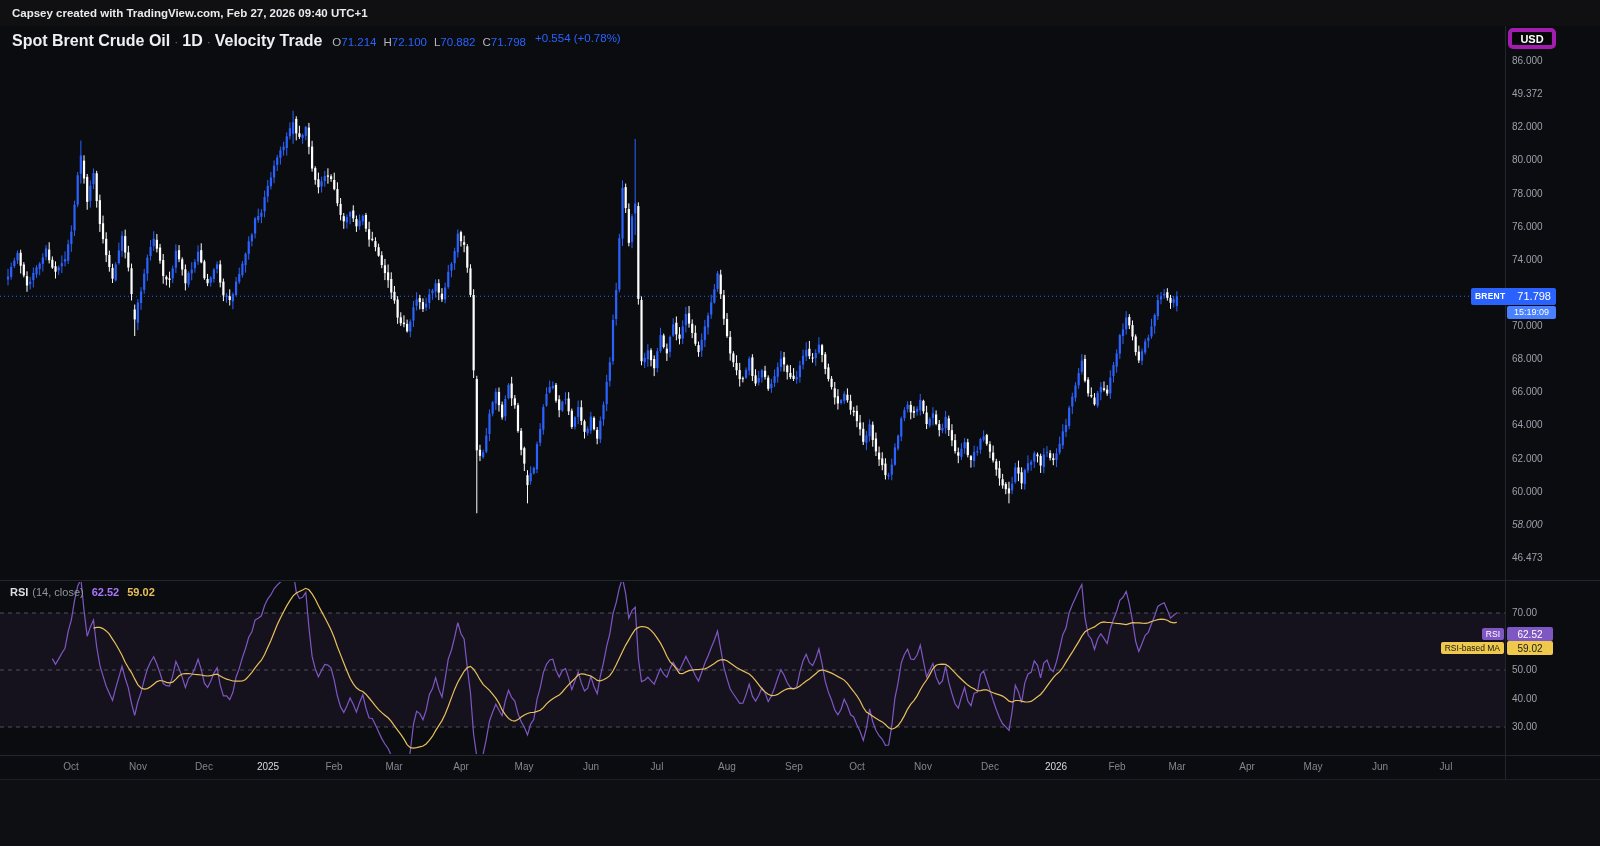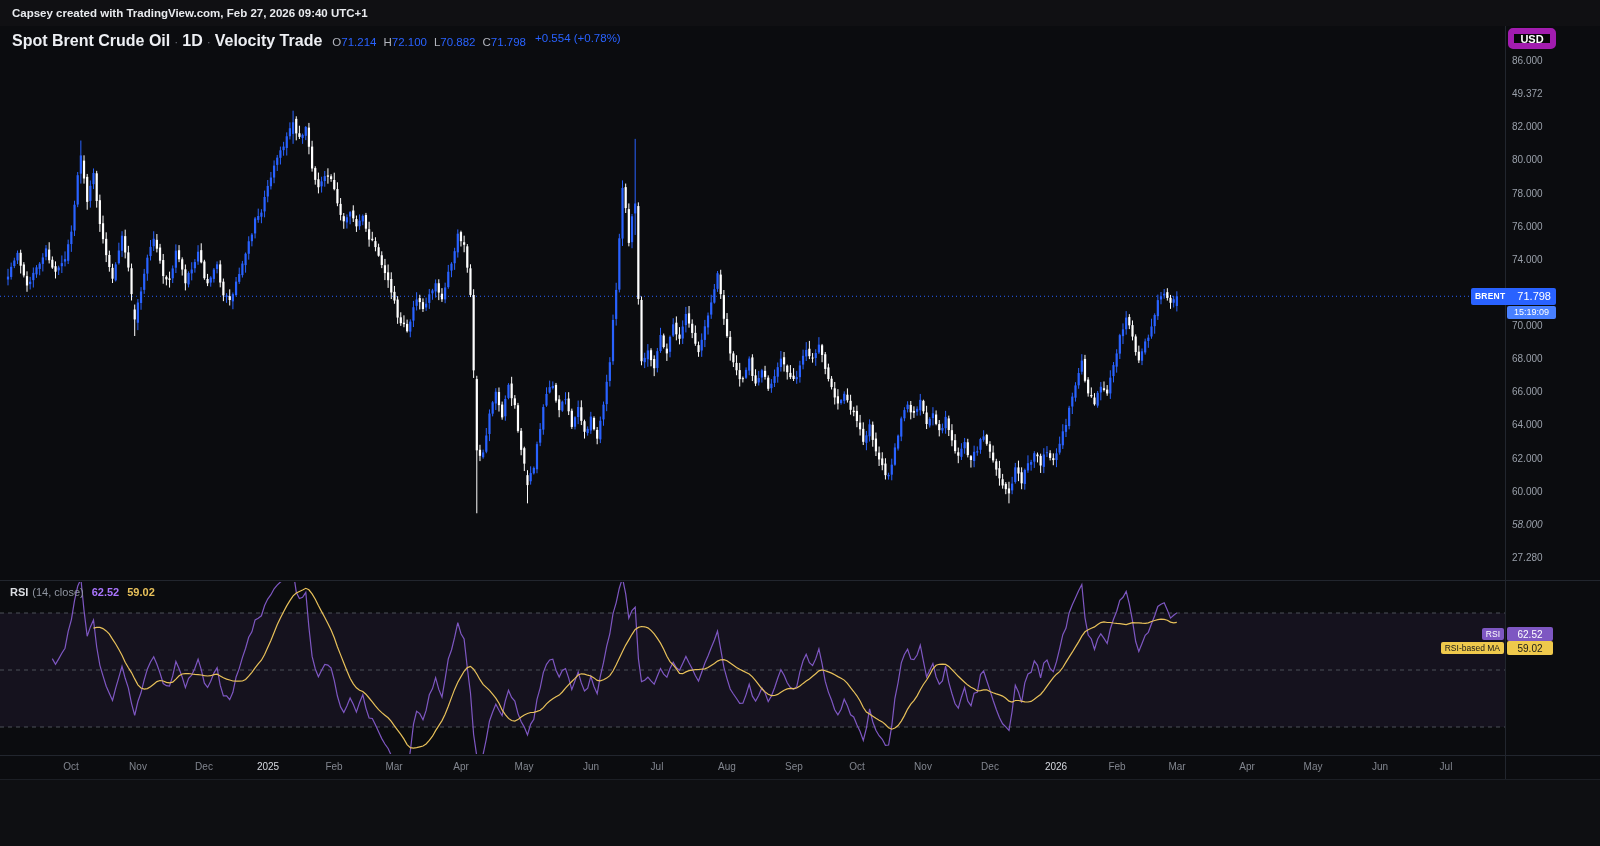--- a/index.html
+++ b/index.html
@@ -22,21 +22,21 @@
   .lbl{color:#b2b5be;font-size:11.5px}
   .val{color:var(--accent-blue,#2962ff);font-size:11.5px}
   .chg{margin-left:2px}
 
   .rsi-legend{position:absolute;left:10px;top:586px;display:flex;align-items:baseline;z-index:5;white-space:nowrap}
   .rsi-title{color:#dcdee3;font-size:11px;font-weight:bold}
   .rsi-params{color:#9096a1;font-size:11px;margin-left:4px}
   .rsi-val-purple{color:var(--rsi-line,#7e57c2);font-size:11px;font-weight:bold;margin-left:8px;filter:brightness(1.35)}
   .rsi-val-yellow{color:var(--rsi-ma-line,#e8c15a);font-size:11px;font-weight:bold;margin-left:8px}
 
-  .usd-btn{position:absolute;left:1508px;top:28px;width:48px;height:21px;background:#060608;border:6px solid #a21caf;border-radius:5px;color:#fff;font-size:11px;font-weight:bold;font-family:"Liberation Sans",sans-serif;display:flex;align-items:center;justify-content:center;z-index:6;cursor:pointer}
+  .usd-btn{position:absolute;left:1508px;top:28px;width:48px;height:21px;background:#060608;border:4px solid #a21caf;border-radius:5px;color:#fff;font-size:11px;font-weight:bold;font-family:"Liberation Sans",sans-serif;display:flex;align-items:center;justify-content:center;z-index:6;cursor:pointer}
 
   #price-axis{position:absolute;left:1506px;top:26px;width:94px;height:554px;z-index:2}
   #rsi-axis{position:absolute;left:1506px;top:581px;width:94px;height:174px;z-index:2}
   .p-tick{position:absolute;left:6px;color:#9aa0aa;font-size:10px}
   #time-axis{position:absolute;left:0;top:756px;width:1505px;height:23px;z-index:2}
   .t-tick{position:absolute;top:5px;transform:translateX(-50%);color:#82868f;font-size:10px}
   .t-tick.major{color:#d6d9e0;font-weight:normal}
 
   .price-badge{position:absolute;left:1471px;width:85px;height:17px;background:var(--price-badge-bg,#2962ff);border-radius:2px;display:flex;align-items:center;justify-content:space-between;padding:0 5px 0 4px;z-index:4}
   .price-badge .tag{color:#fff;font-size:8.5px;font-weight:bold;letter-spacing:.2px}
@@ -862,21 +862,28 @@
       <div class="p-tick" style="top: 161.533px;">78.000</div>
       <div class="p-tick" style="top: 194.667px;">76.000</div>
       <div class="p-tick" style="top: 227.8px;">74.000</div>
       <div class="p-tick" style="top: 294.067px;">70.000</div>
       <div class="p-tick" style="top: 327.2px;">68.000</div>
       <div class="p-tick" style="top: 360.333px;">66.000</div>
       <div class="p-tick" style="top: 393.467px;">64.000</div>
       <div class="p-tick" style="top: 426.6px;">62.000</div>
       <div class="p-tick" style="top: 459.733px;">60.000</div>
       <div class="p-tick" style="top: 492.867px; font-style: italic;">58.000</div>
-      <div class="p-tick" style="top: 526px;">27.280</div>
+      <div class="p-tick" style="top: 526px;">46.473</div>
+    </div>
+  <div id="rsi-axis">
+      <div class="p-tick" style="top: 26px;">70.00</div>
+      <div class="p-tick" style="top: 54.5px;">60.00</div>
+      <div class="p-tick" style="top: 83px;">50.00</div>
+      <div class="p-tick" style="top: 111.5px;">40.00</div>
+      <div class="p-tick" style="top: 140px;">30.00</div>
     </div>
   <div id="time-axis">
       <div class="t-tick" style="left: 71px;">Oct</div>
       <div class="t-tick" style="left: 138px;">Nov</div>
       <div class="t-tick" style="left: 204px;">Dec</div>
       <div class="t-tick major" style="left: 268px;">2025</div>
       <div class="t-tick" style="left: 334px;">Feb</div>
       <div class="t-tick" style="left: 394px;">Mar</div>
       <div class="t-tick" style="left: 461px;">Apr</div>
       <div class="t-tick" style="left: 524px;">May</div>

